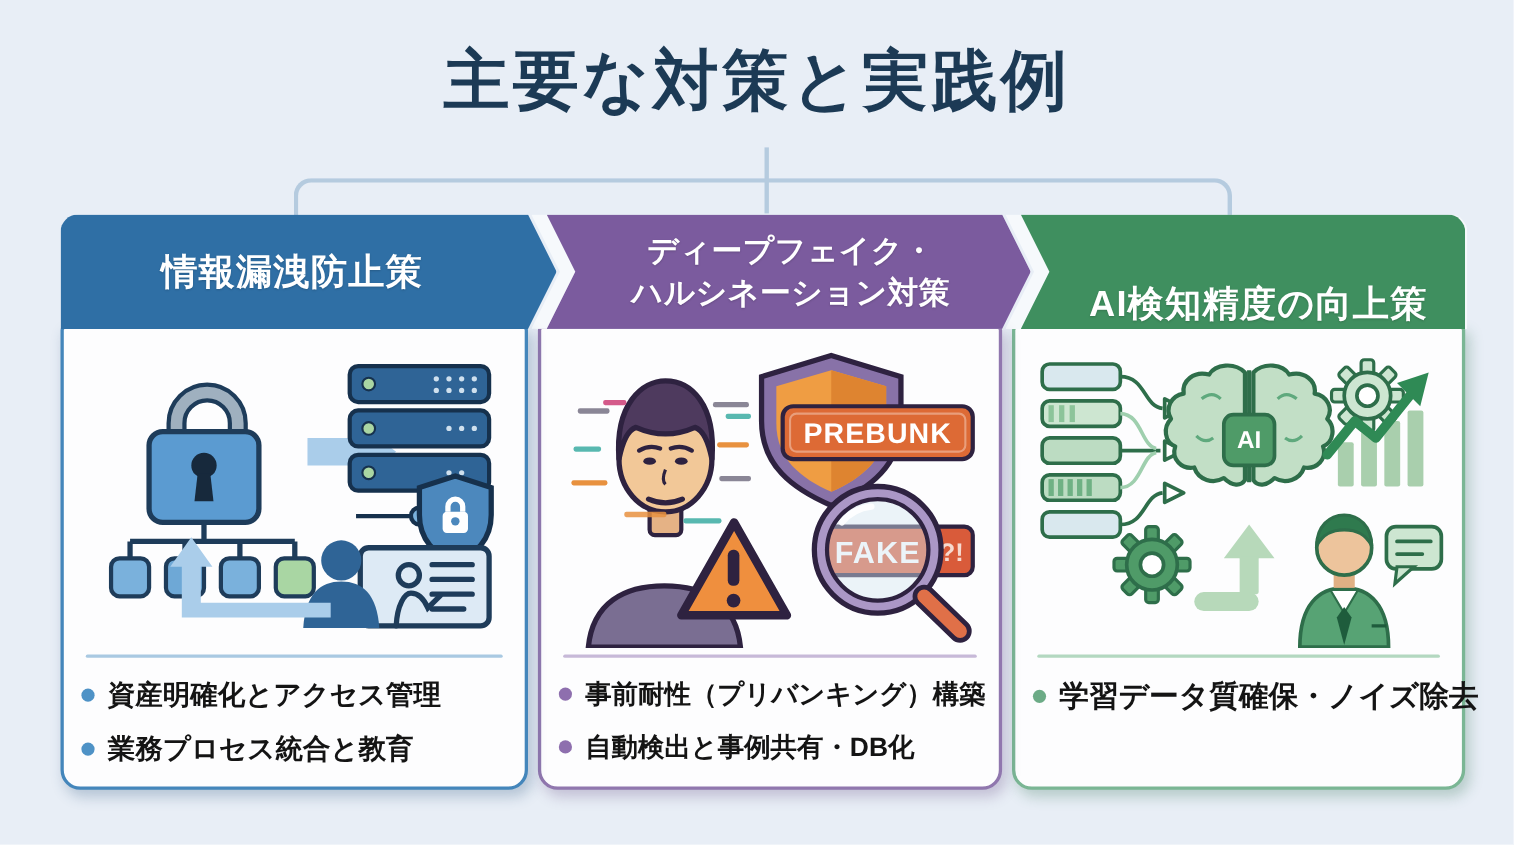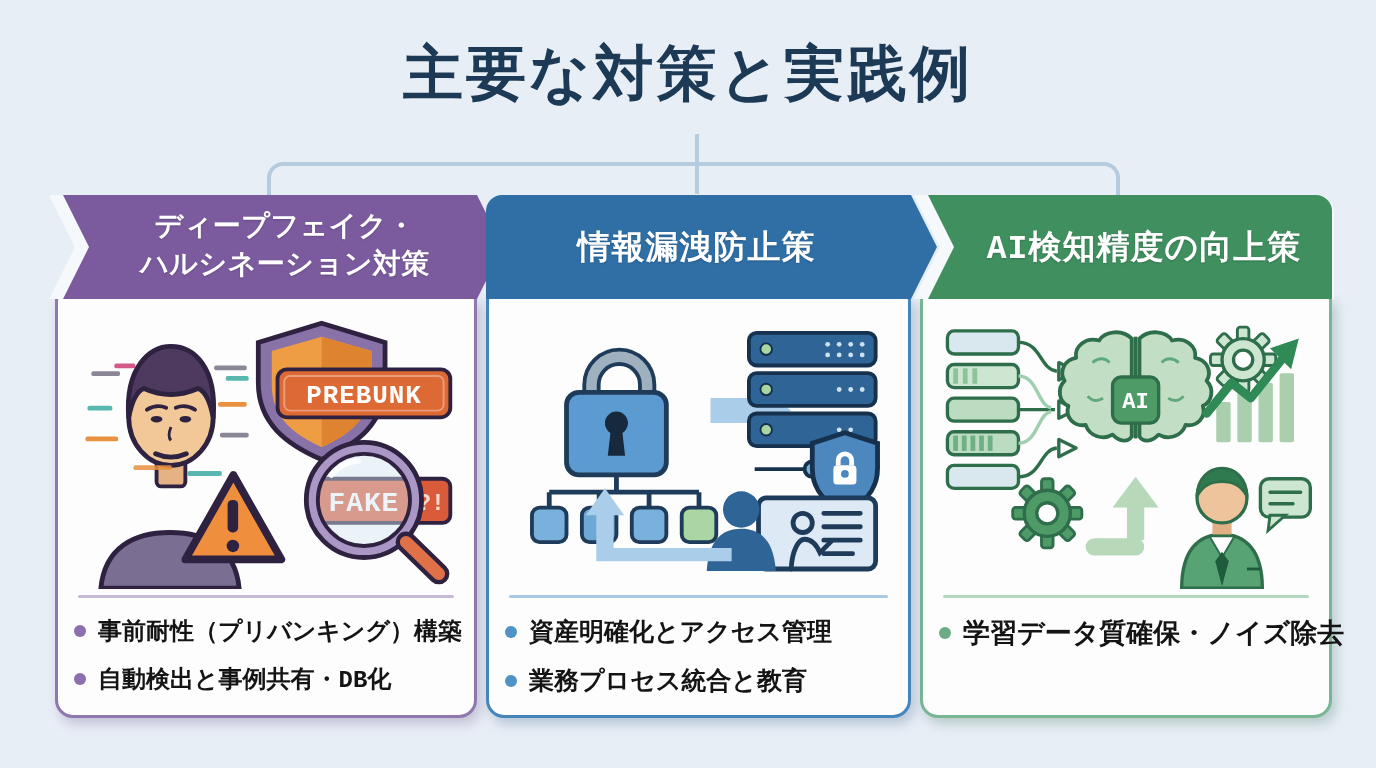--- a/index.html
+++ b/index.html
@@ -1,19 +1,19 @@
 <!DOCTYPE html>
 <html><head>
 <meta charset="utf-8">
 <style>
   html,body{margin:0;padding:0;}
   .canvas{
     position:relative; width:1376px; height:768px; overflow:hidden;
     background:#e8eef6;
-    font-family:Liberation Mono, monospace;
+    font-family:Liberation Sans, sans-serif;
   }
   
   .page-title{
     position:absolute; top:34px; left:0; right:0;
     text-align:center; font-size:60px; font-weight:900;
     color:#1c3a55; letter-spacing:3px; margin:0;
   }
   
   .conn-stem{position:absolute; left:695px; top:134px; width:4px; height:60px; background:#b5cbdf;}
   .conn-bracket{
@@ -61,20 +61,21 @@
     clip-path:polygon(26px 50%, 0 0, calc(100% - 26px) 0, 100% 50%, calc(100% - 26px) 100%, 0 100%);
   }
   .col3 .hdr-white{
     left:-6px; width:420px; border-radius:0 16px 0 0;
     clip-path:polygon(26px 50%, 0 0, 100% 0, 100% 100%, 0 100%);
   }
   .col3 .hdr{
     left:8px; width:404px; background:#3f8f5f; font-size:33px;
     border-radius:0 16px 0 0; padding-left:28px; letter-spacing:1px;
     clip-path:polygon(26px 50%, 0 0, 100% 0, 100% 100%, 0 100%);
+    justify-content:flex-end;
   }
 
   .illustration{height:292px; display:flex; align-items:center; justify-content:center; padding-top:4px;}
   .illustration svg{width:384px; height:280px;}
 
   .divider{height:3px; margin:0 20px; border-radius:2px;}
   .col1 .divider{background:#a9c9e2;}
   .col2 .divider{background:#c7b9d8;}
   .col3 .divider{background:#b3d8c0;}
 
@@ -95,96 +96,20 @@
 <body>
 
 <div class="canvas">
 
   <h1 class="page-title">主要な対策と実践例</h1>
 
   <div class="conn-stem"></div>
   <div class="conn-bracket"></div>
 
   <div class="columns">
-
-    <section class="column col2">
-      <div class="hdr-white"></div>
-      <div class="hdr">
-        <span>ディープフェイク・</span>
-        <span>ハルシネーション対策</span>
-      </div>
-      <div class="card">
-        <div class="illustration">
-          <svg viewBox="0 0 400 290">
-
-            <g>
-              <path d="M28,290 c4,-42 34,-58 72,-58 c38,0 68,16 72,58 z" fill="#7a6e92" stroke="#2e2240" stroke-width="5"></path>
-              <rect x="86" y="152" width="30" height="32" rx="5" fill="#e5b285" stroke="#2e2240" stroke-width="4"></rect>
-              <ellipse cx="101" cy="112" rx="44" ry="50" fill="#f2c898" stroke="#2e2240" stroke-width="5"></ellipse>
-              <path d="M57,112 c-4,-52 22,-74 44,-74 c24,0 48,22 44,74 c-4,-20 -10,-28 -16,-30 c-18,8 -38,8 -56,0 c-6,2 -12,10 -16,30 z" fill="#4e3a5e" stroke="#2e2240" stroke-width="5" stroke-linejoin="round"></path>
-              <path d="M76,104 q10,-6 20,-2 M106,102 q10,-4 20,2" stroke="#2e2240" stroke-width="4" fill="none" stroke-linecap="round"></path>
-              <ellipse cx="86" cy="114" rx="6" ry="3.5" fill="#2e2240"></ellipse>
-              <ellipse cx="116" cy="114" rx="6" ry="3.5" fill="#2e2240"></ellipse>
-              <path d="M101,122 q-4,10 0,14" stroke="#2e2240" stroke-width="3" fill="none"></path>
-              <path d="M85,150 q16,7 32,0" stroke="#2e2240" stroke-width="5" fill="none" stroke-linecap="round"></path>
-              <g>
-                <rect x="18" y="64" width="30" height="5" rx="2" fill="#8a8696"></rect>
-                <rect x="42" y="56" width="22" height="5" rx="2" fill="#d45a8a"></rect>
-                <rect x="146" y="58" width="34" height="5" rx="2" fill="#8a8696"></rect>
-                <rect x="158" y="69" width="24" height="5" rx="2" fill="#58b8b0"></rect>
-                <rect x="14" y="100" width="26" height="5" rx="2" fill="#58b8b0"></rect>
-                <rect x="150" y="96" width="30" height="5" rx="2" fill="#e8913f"></rect>
-                <rect x="12" y="132" width="34" height="5" rx="2" fill="#e8913f"></rect>
-                <rect x="152" y="128" width="30" height="5" rx="2" fill="#8a8696"></rect>
-                <rect x="62" y="162" width="40" height="5" rx="2" fill="#e8913f" opacity=".85"></rect>
-                <rect x="118" y="168" width="36" height="5" rx="2" fill="#58b8b0"></rect>
-              </g>
-            </g>
-
-            <g>
-              <path d="M258,14 l66,20 v42 c0,42 -29,64 -66,80 c-37,-16 -66,-38 -66,-80 v-42 z" fill="#8872a8" stroke="#2e2240" stroke-width="5"></path>
-              <path d="M258,28 l52,15 v35 c0,34 -23,52 -52,65 c-29,-13 -52,-31 -52,-65 v-35 z" fill="#ef9d43"></path>
-              <path d="M258,28 l52,15 v35 c0,34 -23,52 -52,65 z" fill="#de8430"></path>
-              <rect x="212" y="62" width="180" height="50" rx="10" fill="#dd6a35" stroke="#2e2240" stroke-width="4"></rect>
-              <rect x="219" y="69" width="166" height="36" rx="6" fill="none" stroke="rgba(255,255,255,.35)" stroke-width="2"></rect>
-              <text x="302" y="97" text-anchor="middle" font-size="27" font-weight="bold" fill="#ffffff" letter-spacing="1">PREBUNK</text>
-            </g>
-
-            <g>
-              <polygon points="166,172 216,260 116,260" fill="#ef8f3e" stroke="#2e2240" stroke-width="8" stroke-linejoin="round"></polygon>
-              <rect x="160" y="198" width="11" height="34" rx="5" fill="#2e2240"></rect>
-              <circle cx="165.5" cy="246" r="6.5" fill="#2e2240"></circle>
-            </g>
-
-            <g>
-              <rect x="250" y="176" width="142" height="46" rx="8" fill="#d95b3a" stroke="#2e2240" stroke-width="4"></rect>
-              <text x="302" y="210" text-anchor="middle" font-size="29" font-weight="bold" fill="#ffffff" letter-spacing="1">FAKE</text>
-              <text x="372" y="209" text-anchor="middle" font-size="24" font-weight="bold" fill="#f6d9cf">?!</text>
-              <circle cx="302" cy="198" r="54" fill="rgba(213,231,242,0.45)" stroke="#ab97c6" stroke-width="10"></circle>
-              <circle cx="302" cy="198" r="60" fill="none" stroke="#2e2240" stroke-width="5"></circle>
-              <circle cx="302" cy="198" r="48" fill="none" stroke="#2e2240" stroke-width="4"></circle>
-              <path d="M268,172 a42,42 0 0 1 28,-15" stroke="#ffffff" stroke-width="6" stroke-linecap="round" fill="none" opacity=".9"></path>
-              <line x1="346" y1="242" x2="380" y2="275" stroke="#2e2240" stroke-width="22" stroke-linecap="round"></line>
-              <line x1="346" y1="242" x2="380" y2="275" stroke="#e07048" stroke-width="13" stroke-linecap="round"></line>
-            </g>
-          </svg>
-        </div>
-        <div class="divider"></div>
-        <ul class="bullets">
-          <li>
-            <span class="dot"></span>
-            <span>事前耐性（プリバンキング）構築</span>
-          </li>
-          <li>
-            <span class="dot"></span>
-            <span>自動検出と事例共有・DB化</span>
-          </li>
-        </ul>
-      </div>
-    </section>
 
     <section class="column col1">
       <div class="hdr">
         <span>情報漏洩防止策</span>
       </div>
       <div class="card">
         <div class="illustration">
           <svg viewBox="0 0 400 290">
 
             <g>
@@ -254,20 +179,96 @@
             <span>資産明確化とアクセス管理</span>
           </li>
           <li>
             <span class="dot"></span>
             <span>業務プロセス統合と教育</span>
           </li>
         </ul>
       </div>
     </section>
 
+    <section class="column col2">
+      <div class="hdr-white"></div>
+      <div class="hdr">
+        <span>ディープフェイク・</span>
+        <span>ハルシネーション対策</span>
+      </div>
+      <div class="card">
+        <div class="illustration">
+          <svg viewBox="0 0 400 290">
+
+            <g>
+              <path d="M28,290 c4,-42 34,-58 72,-58 c38,0 68,16 72,58 z" fill="#7a6e92" stroke="#2e2240" stroke-width="5"></path>
+              <rect x="86" y="152" width="30" height="32" rx="5" fill="#e5b285" stroke="#2e2240" stroke-width="4"></rect>
+              <ellipse cx="101" cy="112" rx="44" ry="50" fill="#f2c898" stroke="#2e2240" stroke-width="5"></ellipse>
+              <path d="M57,112 c-4,-52 22,-74 44,-74 c24,0 48,22 44,74 c-4,-20 -10,-28 -16,-30 c-18,8 -38,8 -56,0 c-6,2 -12,10 -16,30 z" fill="#4e3a5e" stroke="#2e2240" stroke-width="5" stroke-linejoin="round"></path>
+              <path d="M76,104 q10,-6 20,-2 M106,102 q10,-4 20,2" stroke="#2e2240" stroke-width="4" fill="none" stroke-linecap="round"></path>
+              <ellipse cx="86" cy="114" rx="6" ry="3.5" fill="#2e2240"></ellipse>
+              <ellipse cx="116" cy="114" rx="6" ry="3.5" fill="#2e2240"></ellipse>
+              <path d="M101,122 q-4,10 0,14" stroke="#2e2240" stroke-width="3" fill="none"></path>
+              <path d="M85,150 q16,7 32,0" stroke="#2e2240" stroke-width="5" fill="none" stroke-linecap="round"></path>
+              <g>
+                <rect x="18" y="64" width="30" height="5" rx="2" fill="#8a8696"></rect>
+                <rect x="42" y="56" width="22" height="5" rx="2" fill="#d45a8a"></rect>
+                <rect x="146" y="58" width="34" height="5" rx="2" fill="#8a8696"></rect>
+                <rect x="158" y="69" width="24" height="5" rx="2" fill="#58b8b0"></rect>
+                <rect x="14" y="100" width="26" height="5" rx="2" fill="#58b8b0"></rect>
+                <rect x="150" y="96" width="30" height="5" rx="2" fill="#e8913f"></rect>
+                <rect x="12" y="132" width="34" height="5" rx="2" fill="#e8913f"></rect>
+                <rect x="152" y="128" width="30" height="5" rx="2" fill="#8a8696"></rect>
+                <rect x="62" y="162" width="40" height="5" rx="2" fill="#e8913f" opacity=".85"></rect>
+                <rect x="118" y="168" width="36" height="5" rx="2" fill="#58b8b0"></rect>
+              </g>
+            </g>
+
+            <g>
+              <path d="M258,14 l66,20 v42 c0,42 -29,64 -66,80 c-37,-16 -66,-38 -66,-80 v-42 z" fill="#8872a8" stroke="#2e2240" stroke-width="5"></path>
+              <path d="M258,28 l52,15 v35 c0,34 -23,52 -52,65 c-29,-13 -52,-31 -52,-65 v-35 z" fill="#ef9d43"></path>
+              <path d="M258,28 l52,15 v35 c0,34 -23,52 -52,65 z" fill="#de8430"></path>
+              <rect x="212" y="62" width="180" height="50" rx="10" fill="#dd6a35" stroke="#2e2240" stroke-width="4"></rect>
+              <rect x="219" y="69" width="166" height="36" rx="6" fill="none" stroke="rgba(255,255,255,.35)" stroke-width="2"></rect>
+              <text x="302" y="97" text-anchor="middle" font-size="27" font-weight="bold" fill="#ffffff" letter-spacing="1">PREBUNK</text>
+            </g>
+
+            <g>
+              <polygon points="166,172 216,260 116,260" fill="#ef8f3e" stroke="#2e2240" stroke-width="8" stroke-linejoin="round"></polygon>
+              <rect x="160" y="198" width="11" height="34" rx="5" fill="#2e2240"></rect>
+              <circle cx="165.5" cy="246" r="6.5" fill="#2e2240"></circle>
+            </g>
+
+            <g>
+              <rect x="250" y="176" width="142" height="46" rx="8" fill="#d95b3a" stroke="#2e2240" stroke-width="4"></rect>
+              <text x="302" y="210" text-anchor="middle" font-size="29" font-weight="bold" fill="#ffffff" letter-spacing="1">FAKE</text>
+              <text x="372" y="209" text-anchor="middle" font-size="24" font-weight="bold" fill="#f6d9cf">?!</text>
+              <circle cx="302" cy="198" r="54" fill="rgba(213,231,242,0.45)" stroke="#ab97c6" stroke-width="10"></circle>
+              <circle cx="302" cy="198" r="60" fill="none" stroke="#2e2240" stroke-width="5"></circle>
+              <circle cx="302" cy="198" r="48" fill="none" stroke="#2e2240" stroke-width="4"></circle>
+              <path d="M268,172 a42,42 0 0 1 28,-15" stroke="#ffffff" stroke-width="6" stroke-linecap="round" fill="none" opacity=".9"></path>
+              <line x1="346" y1="242" x2="380" y2="275" stroke="#2e2240" stroke-width="22" stroke-linecap="round"></line>
+              <line x1="346" y1="242" x2="380" y2="275" stroke="#e07048" stroke-width="13" stroke-linecap="round"></line>
+            </g>
+          </svg>
+        </div>
+        <div class="divider"></div>
+        <ul class="bullets">
+          <li>
+            <span class="dot"></span>
+            <span>事前耐性（プリバンキング）構築</span>
+          </li>
+          <li>
+            <span class="dot"></span>
+            <span>自動検出と事例共有・DB化</span>
+          </li>
+        </ul>
+      </div>
+    </section>
+
     <section class="column col3">
       <div class="hdr-white"></div>
       <div class="hdr">
         <span>AI検知精度の向上策</span>
       </div>
       <div class="card">
         <div class="illustration">
           <svg viewBox="0 0 400 290">
 
             <g>

